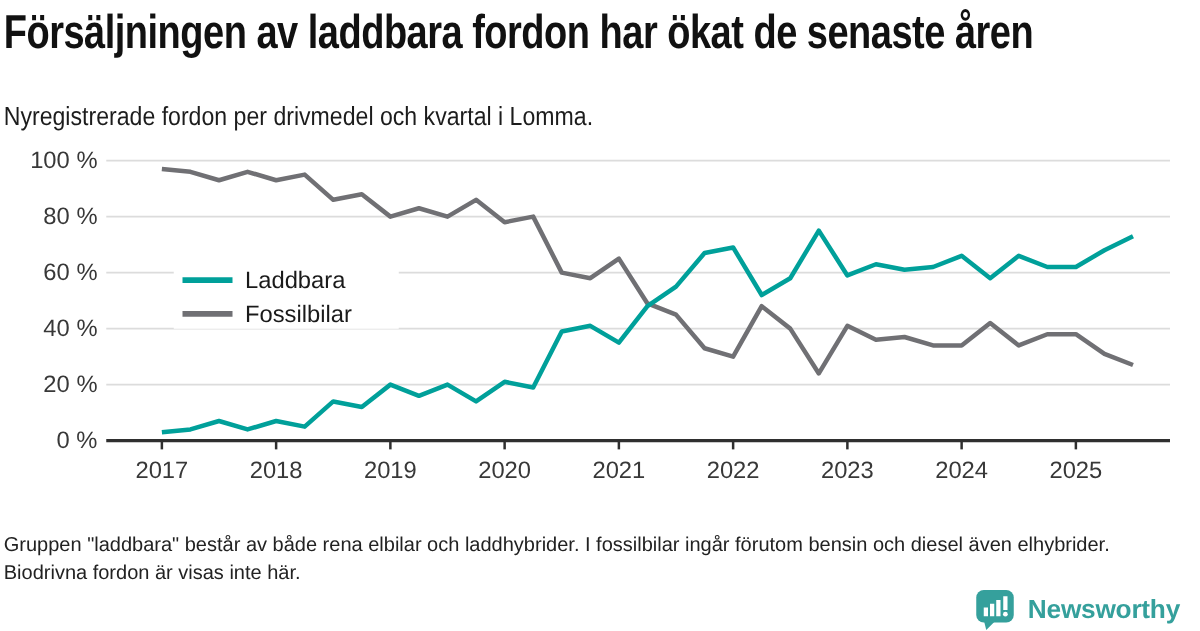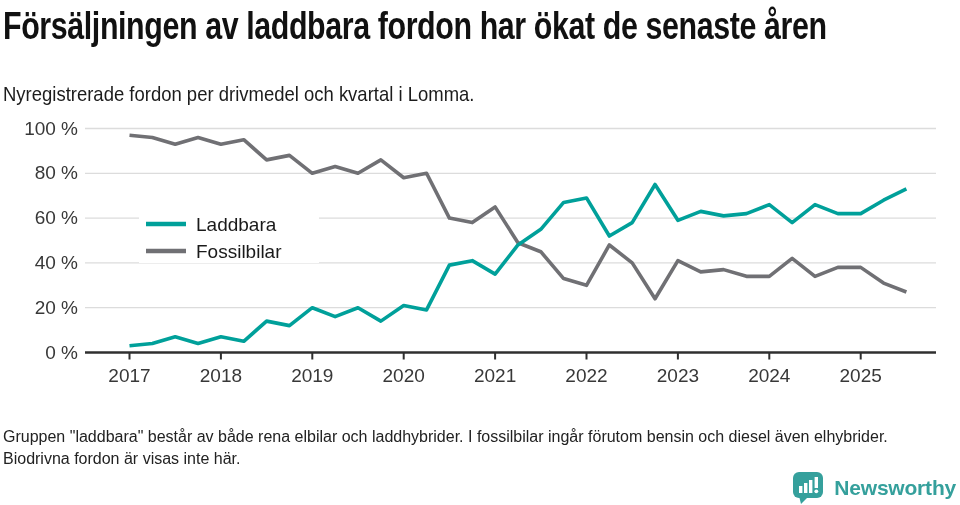--- a/index.html
+++ b/index.html
@@ -6,21 +6,21 @@
   .page{position:relative;width:960px;height:505px;background:#fff;overflow:hidden;
         font-family:"Liberation Sans","DejaVu Sans",sans-serif;}
   .title{position:absolute;top:5px;left:3px;font-size:38px;font-weight:700;color:#111;
          white-space:nowrap;transform:scaleX(0.80);transform-origin:left top;letter-spacing:-0.5px;}
   .subtitle{position:absolute;top:82px;left:3px;font-size:21px;font-weight:400;color:#1c1c1c;
             white-space:nowrap;transform:scaleX(0.88);transform-origin:left top;}
   .chart-svg{position:absolute;left:0;top:0;width:960px;height:505px;}
   svg text{font-family:"Liberation Sans","DejaVu Sans",sans-serif;}
   .footer-note{position:absolute;left:3px;top:426px;width:915px;font-size:16px;line-height:1.38;
                color:#222;}
-  .brand{position:absolute;right:4px;top:471px;display:flex;align-items:center;gap:9px;}
+  .brand{position:absolute;right:16px;top:471px;display:flex;align-items:center;gap:9px;}
   .brand-text{font-size:21px;font-weight:600;color:#35a09c;letter-spacing:-0.2px;}
 </style>
 </head>
 <body>
 
 <div class="page">
   <div class="title">Försäljningen av laddbara fordon har ökat de senaste åren</div>
   <div class="subtitle">Nyregistrerade fordon per drivmedel och kvartal i Lomma.</div>
 
   <svg id="chart-svg" class="chart-svg" viewBox="0 0 960 505" xmlns="http://www.w3.org/2000/svg">

